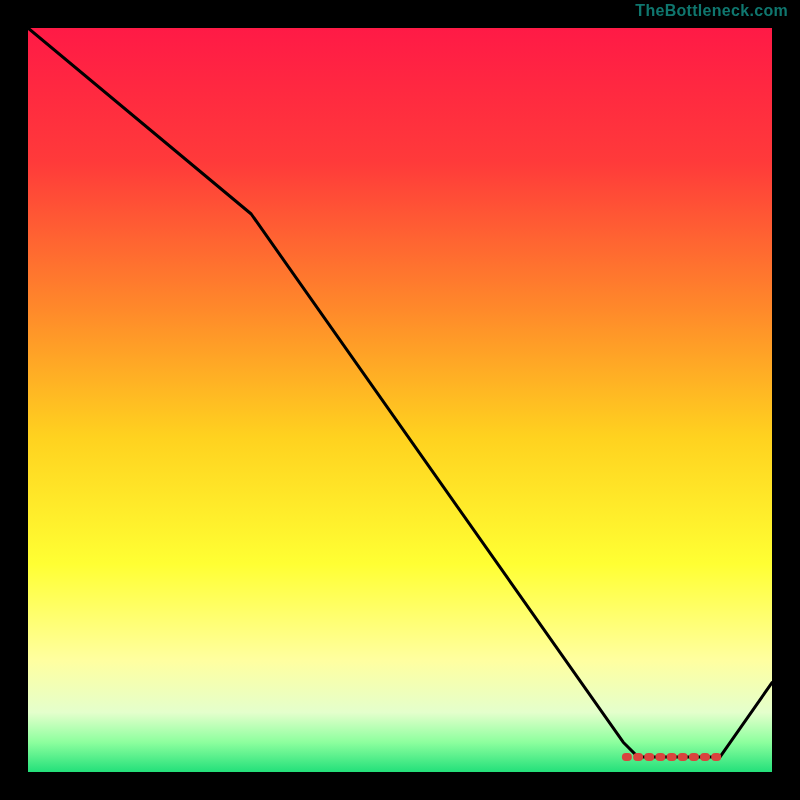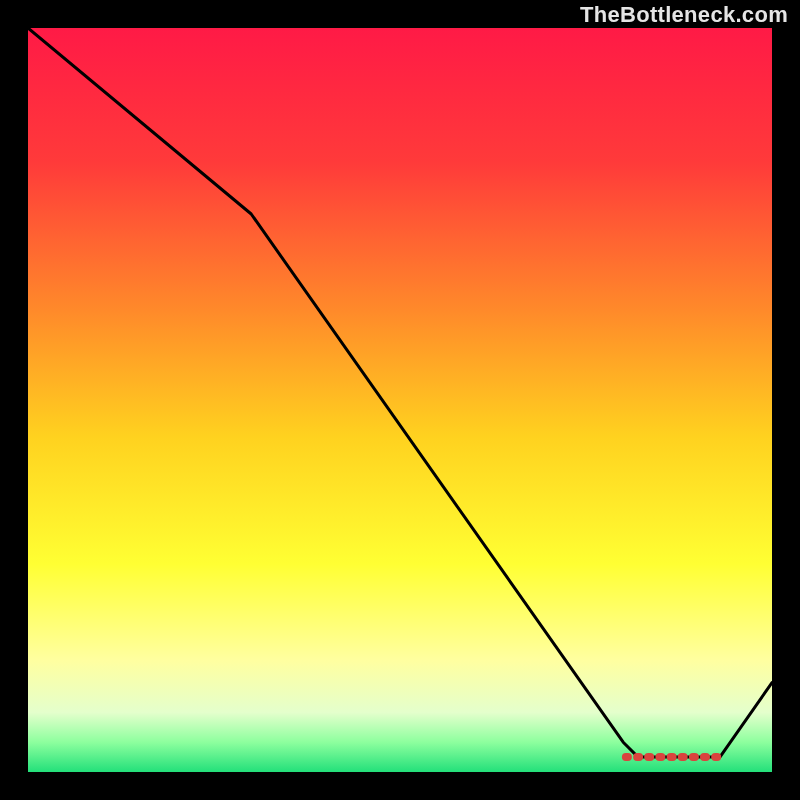--- a/index.html
+++ b/index.html
@@ -14,22 +14,22 @@
   .frame {
     position: relative;
     width: 800px;
     height: 800px;
     background: #000;
   }
   .attribution {
     position: absolute;
     top: 2px;
     right: 12px;
-    color: #e5e5e5;
-    font-size: 22px;
+    color: #0f766e;
+    font-size: 16px;
     font-weight: 600;
     letter-spacing: 0.3px;
     user-select: none;
   }
   .plot {
     position: absolute;
     left: 28px;
     top: 28px;
     width: 744px;
     height: 744px;

